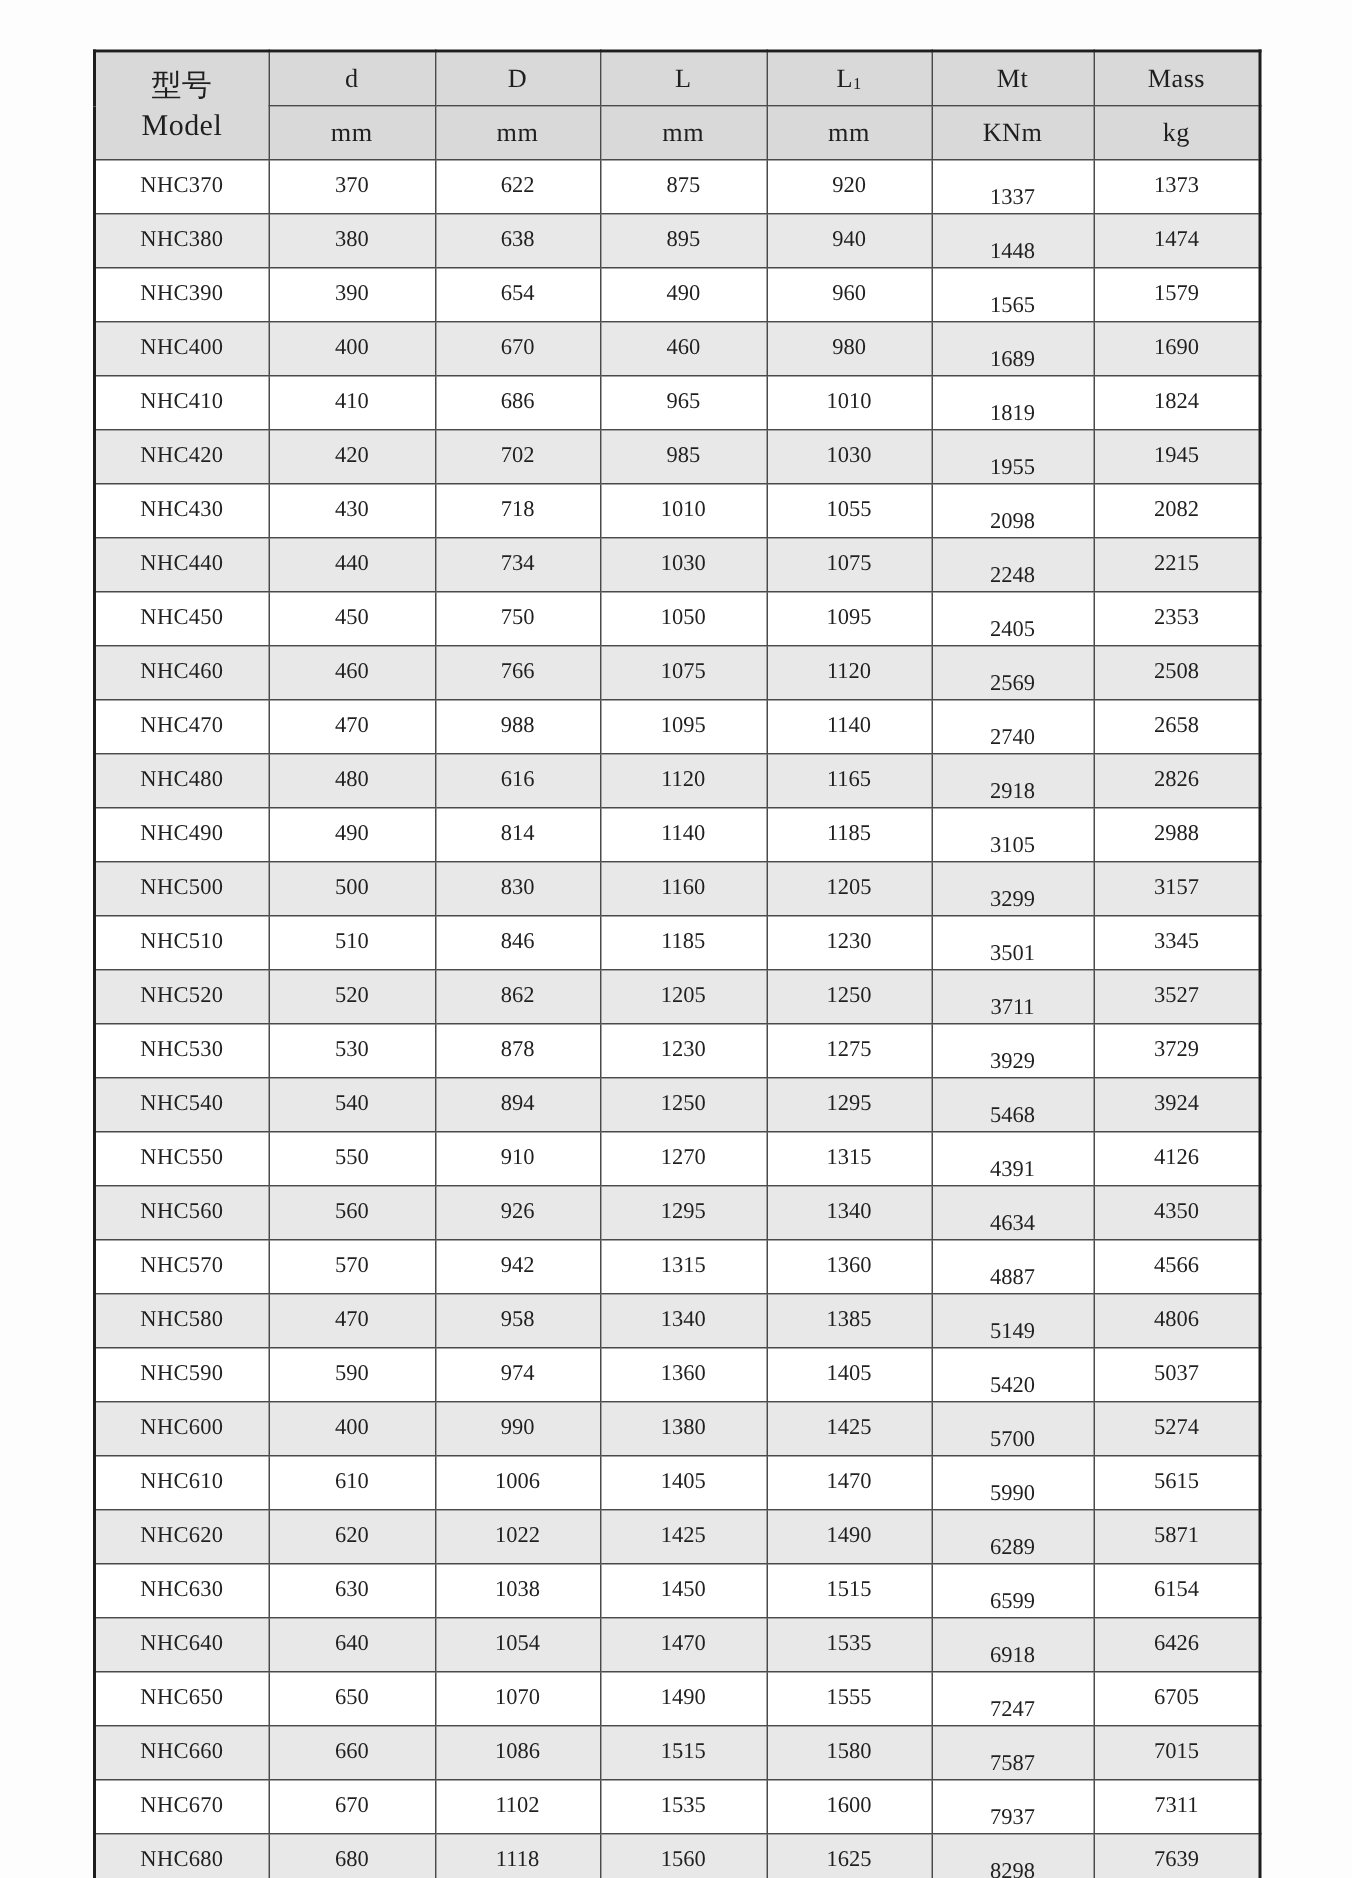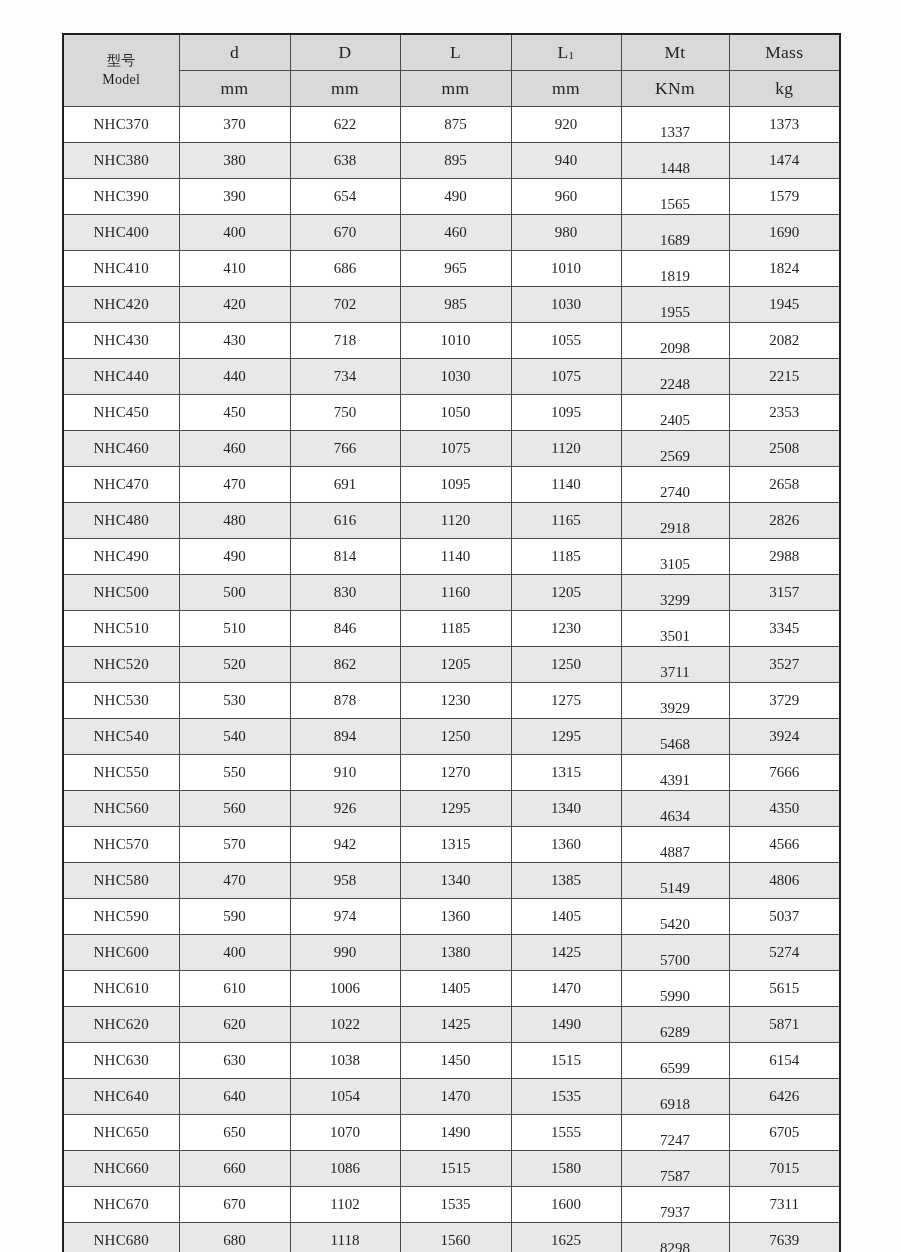--- a/index.html
+++ b/index.html
@@ -34,21 +34,21 @@
     overflow: hidden;
     white-space: nowrap;
   }
   thead th {
     background: #d9d9d9;
     height: 35px;
     font-size: 17.5px;
     letter-spacing: 0.3px;
   }
   thead th.model-head {
-    font-size: 14px;
+    font-size: 20px;
     line-height: 1.35;
   }
   thead th.model-head span { display: block; }
   thead th sub {
     font-size: 11px;
     vertical-align: baseline;
     position: relative;
     top: 1px;
   }
   tbody td {
@@ -188,21 +188,21 @@
           <td>460</td>
           <td>766</td>
           <td>1075</td>
           <td>1120</td>
           <td class="mt-cell">2569</td>
           <td>2508</td>
         </tr>
         <tr>
           <td class="model-cell">NHC470</td>
           <td>470</td>
-          <td>691</td>
+          <td>988</td>
           <td>1095</td>
           <td>1140</td>
           <td class="mt-cell">2740</td>
           <td>2658</td>
         </tr>
         <tr class="stripe">
           <td class="model-cell">NHC480</td>
           <td>480</td>
           <td>616</td>
           <td>1120</td>
@@ -264,21 +264,21 @@
           <td class="mt-cell">5468</td>
           <td>3924</td>
         </tr>
         <tr>
           <td class="model-cell">NHC550</td>
           <td>550</td>
           <td>910</td>
           <td>1270</td>
           <td>1315</td>
           <td class="mt-cell">4391</td>
-          <td>7666</td>
+          <td>4126</td>
         </tr>
         <tr class="stripe">
           <td class="model-cell">NHC560</td>
           <td>560</td>
           <td>926</td>
           <td>1295</td>
           <td>1340</td>
           <td class="mt-cell">4634</td>
           <td>4350</td>
         </tr>

